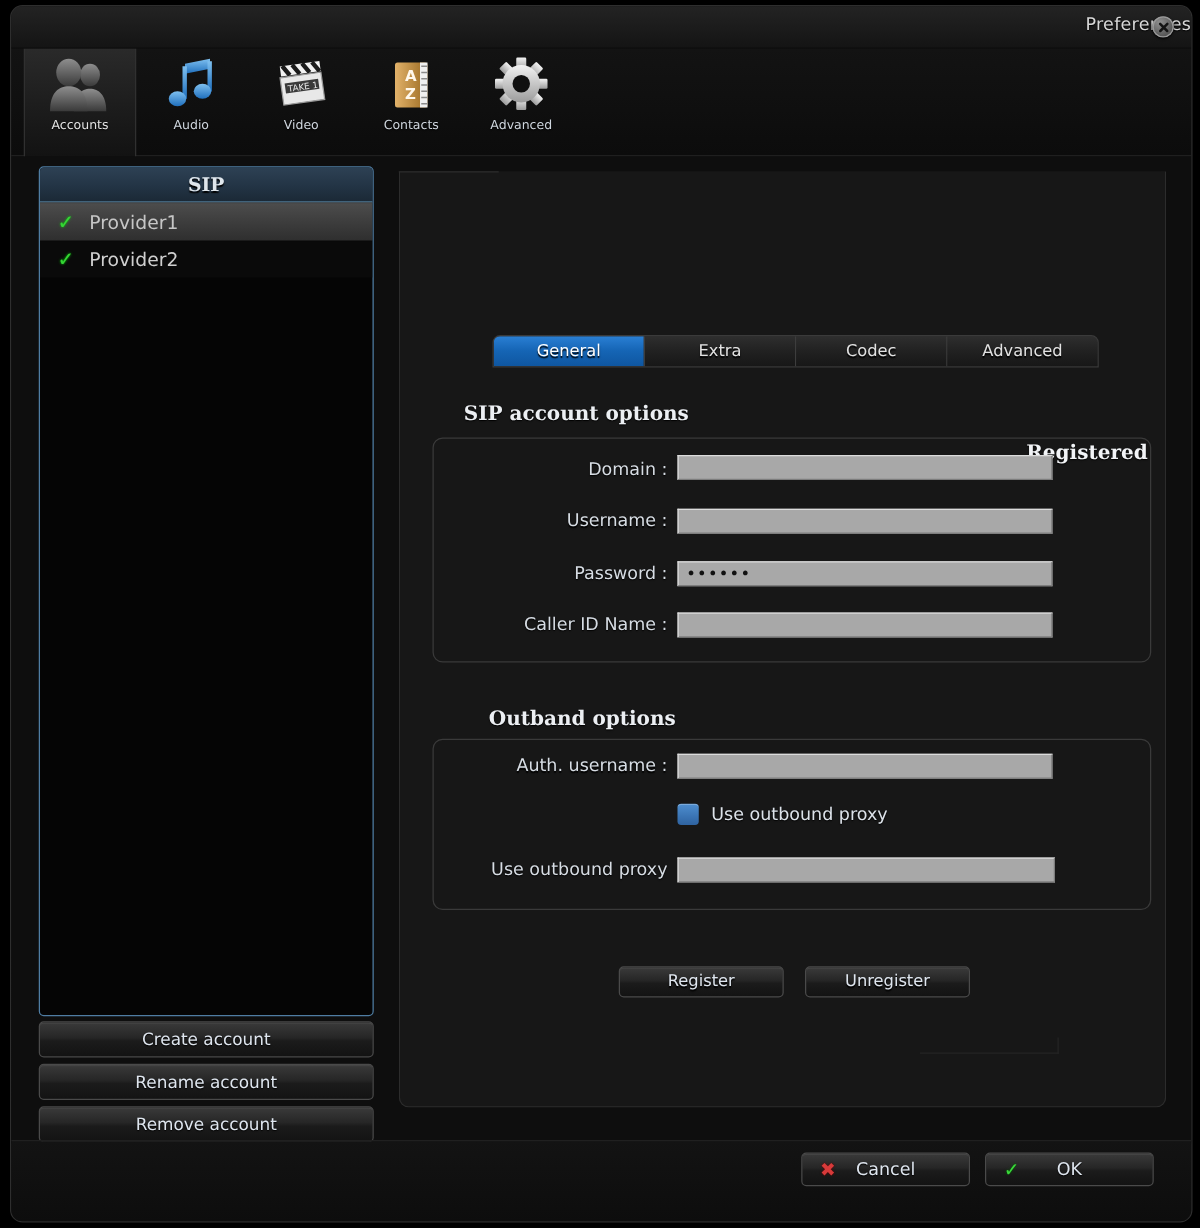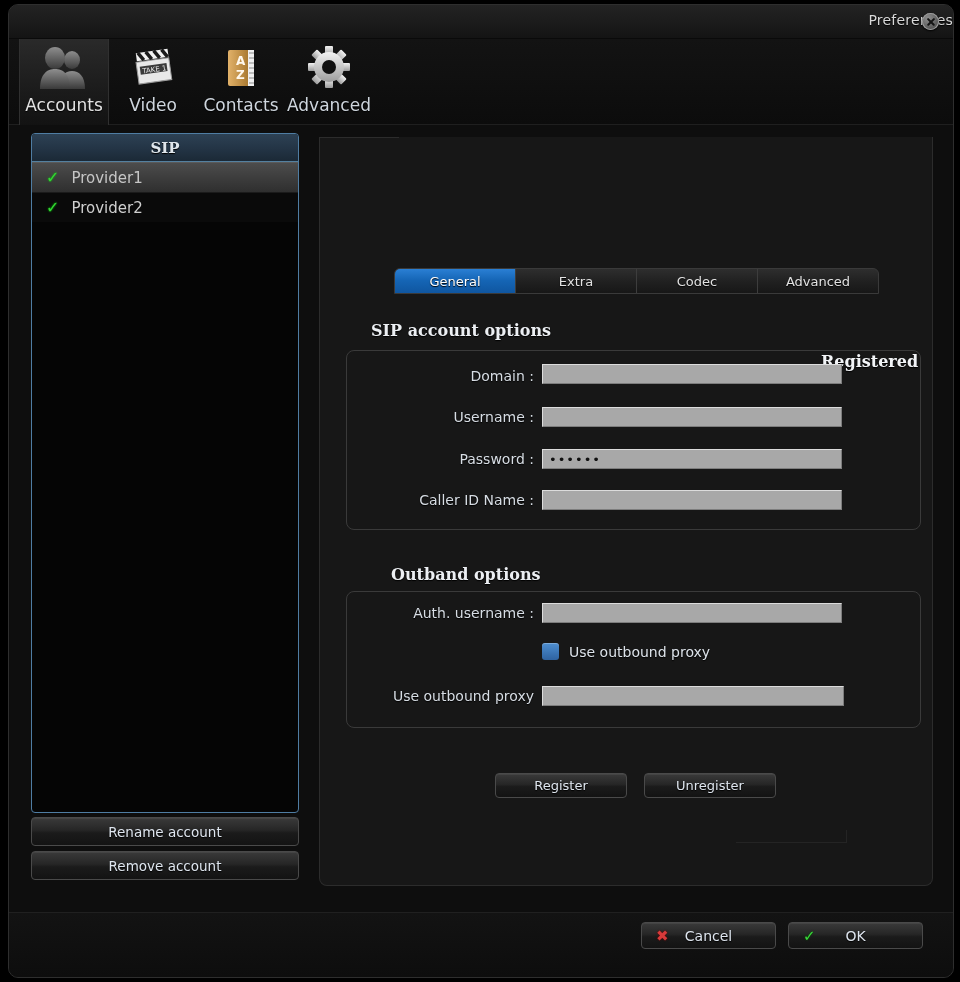--- a/index.html
+++ b/index.html
@@ -72,21 +72,21 @@
     background: linear-gradient(180deg, #2a2a2a 0%, #1c1c1c 55%, #121212 100%);
     border-left: 1px solid #303030;
     border-right: 1px solid #303030;
   }
   .tool .glyph {
     height: 50px; width: 56px;
     display: flex; align-items: center; justify-content: center;
   }
   .tool .tlabel {
     margin-top: 2px;
-    font-size: 17px;
+    font-size: 10px;
     color: #cfd6de;
     text-shadow: 0 1px 1px #000;
     white-space: nowrap;
   }
   .tool.selected .tlabel { color: #e3e3e3; }
 
   
   #body {
     position: relative;
     height: 790px;
@@ -322,20 +322,38 @@
           </defs>
           <ellipse cx="35" cy="15" rx="8" ry="9" fill="url(#gp)"></ellipse>
           <path d="M22 44 C22 31 28 26 35 26 C42 26 48 31 48 44 Z" fill="url(#gp)"></path>
           <ellipse cx="18" cy="13" rx="10" ry="11" fill="url(#gp)"></ellipse>
           <path d="M3 44 C3 29 10 24 18 24 C26 24 33 29 33 44 Z" fill="url(#gp)"></path>
         </svg>
       </div>
       <div class="tlabel">Accounts</div>
     </div>
 
+    <div class="tool">
+      <div class="glyph">
+        <svg width="54" height="46" viewBox="0 0 54 46">
+          <defs>
+            <linearGradient id="gb" x1="0" y1="0" x2="0" y2="1">
+              <stop offset="0" stop-color="#7ec0f0"></stop>
+                <stop offset="1" stop-color="#1f6fbd"></stop>
+            </linearGradient>
+          </defs>
+          <path d="M22 6 L42 2 L42 10 L22 14 Z" fill="url(#gb)"></path>
+          <rect x="20" y="8" width="3.5" height="26" fill="url(#gb)"></rect>
+          <rect x="40" y="4" width="3.5" height="24" fill="url(#gb)"></rect>
+          <ellipse cx="16" cy="34" rx="7" ry="6" fill="url(#gb)"></ellipse>
+          <ellipse cx="36" cy="28" rx="7" ry="6" fill="url(#gb)"></ellipse>
+        </svg>
+      </div>
+      <div class="tlabel">Audio</div>
+    </div>
 
     <div class="tool">
       <div class="glyph">
         <svg width="54" height="46" viewBox="0 0 54 46">
           <g transform="rotate(-8 27 23)">
             <rect x="12" y="6" width="32" height="8" fill="#f2f2f2"></rect>
             <path d="M14 6 l5 8 M22 6 l5 8 M30 6 l5 8 M38 6 l5 8" stroke="#1b1b1b" stroke-width="3.5"></path>
             <rect x="11" y="15" width="33" height="22" fill="#e8e8e8" stroke="#9a9a9a"></rect>
             <rect x="14" y="20" width="27" height="8" fill="#3a3a3a"></rect>
             <text x="16" y="27" font-size="7" fill="#e8e8e8" font-family="DejaVu Sans, sans-serif">TAKE 1</text>
@@ -403,20 +421,21 @@
         <span class="tick">✓</span>
         <span>Provider1</span>
       </div>
       <div class="acct-row">
         <span class="tick">✓</span>
         <span>Provider2</span>
       </div>
     </div>
 
     <div id="acct-buttons">
+      <div class="btn">Create account</div>
       <div class="btn">Rename account</div>
       <div class="btn">Remove account</div>
     </div>
 
     <div id="right-panel"></div>
 
     <div id="tabs">
       <div class="tab active">General</div>
       <div class="tab">Extra</div>
       <div class="tab">Codec</div>

